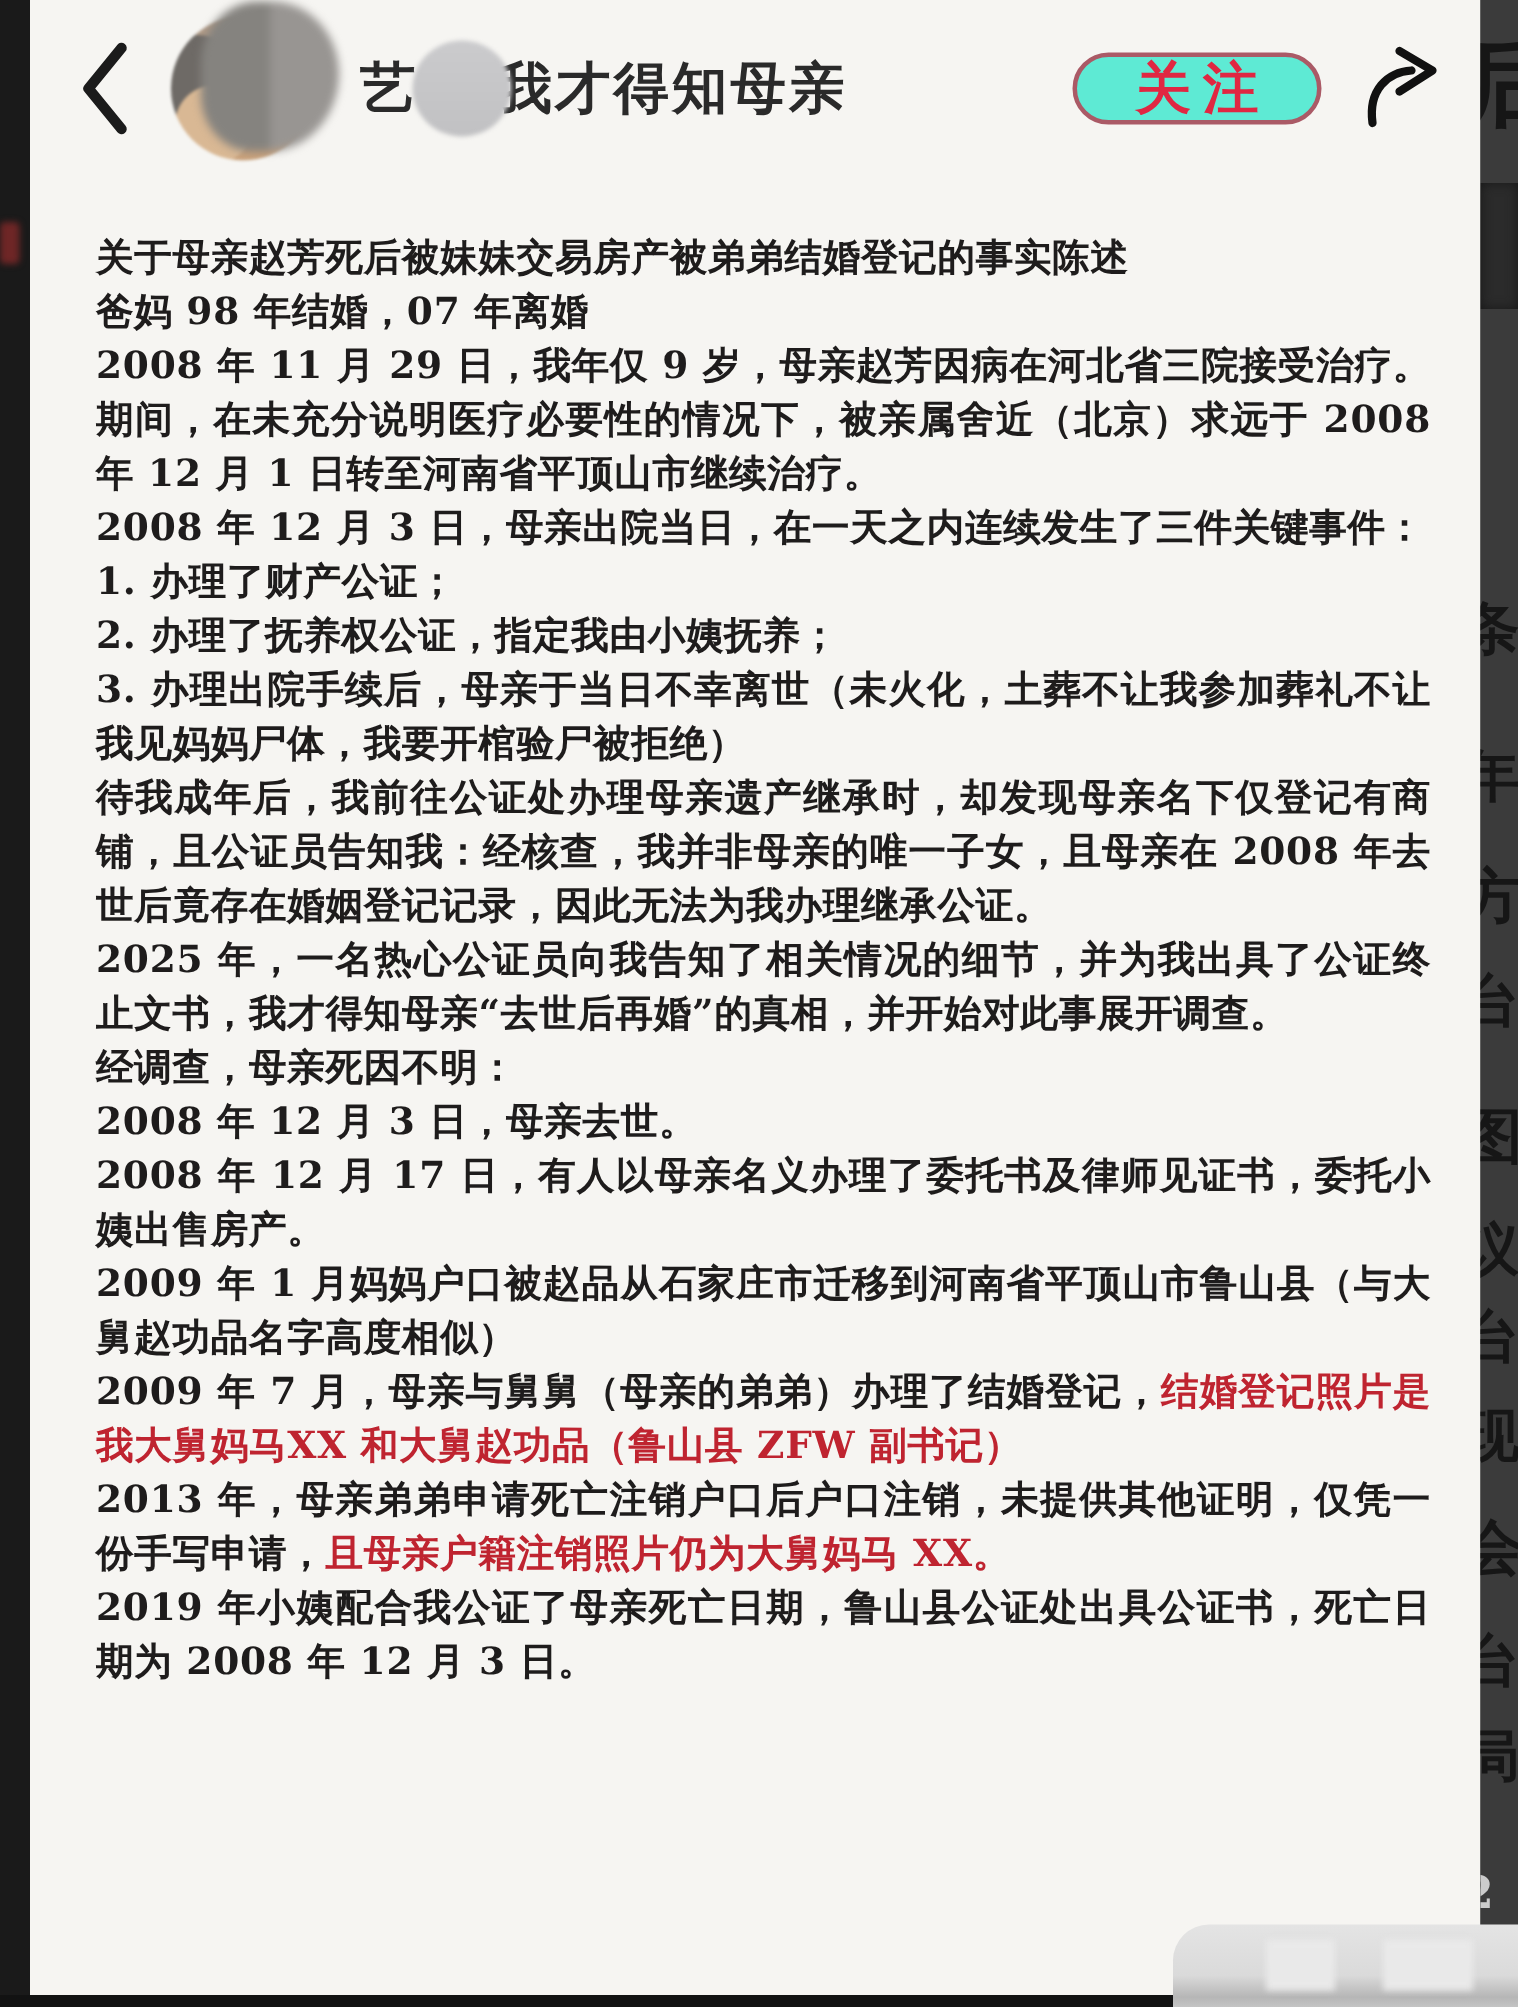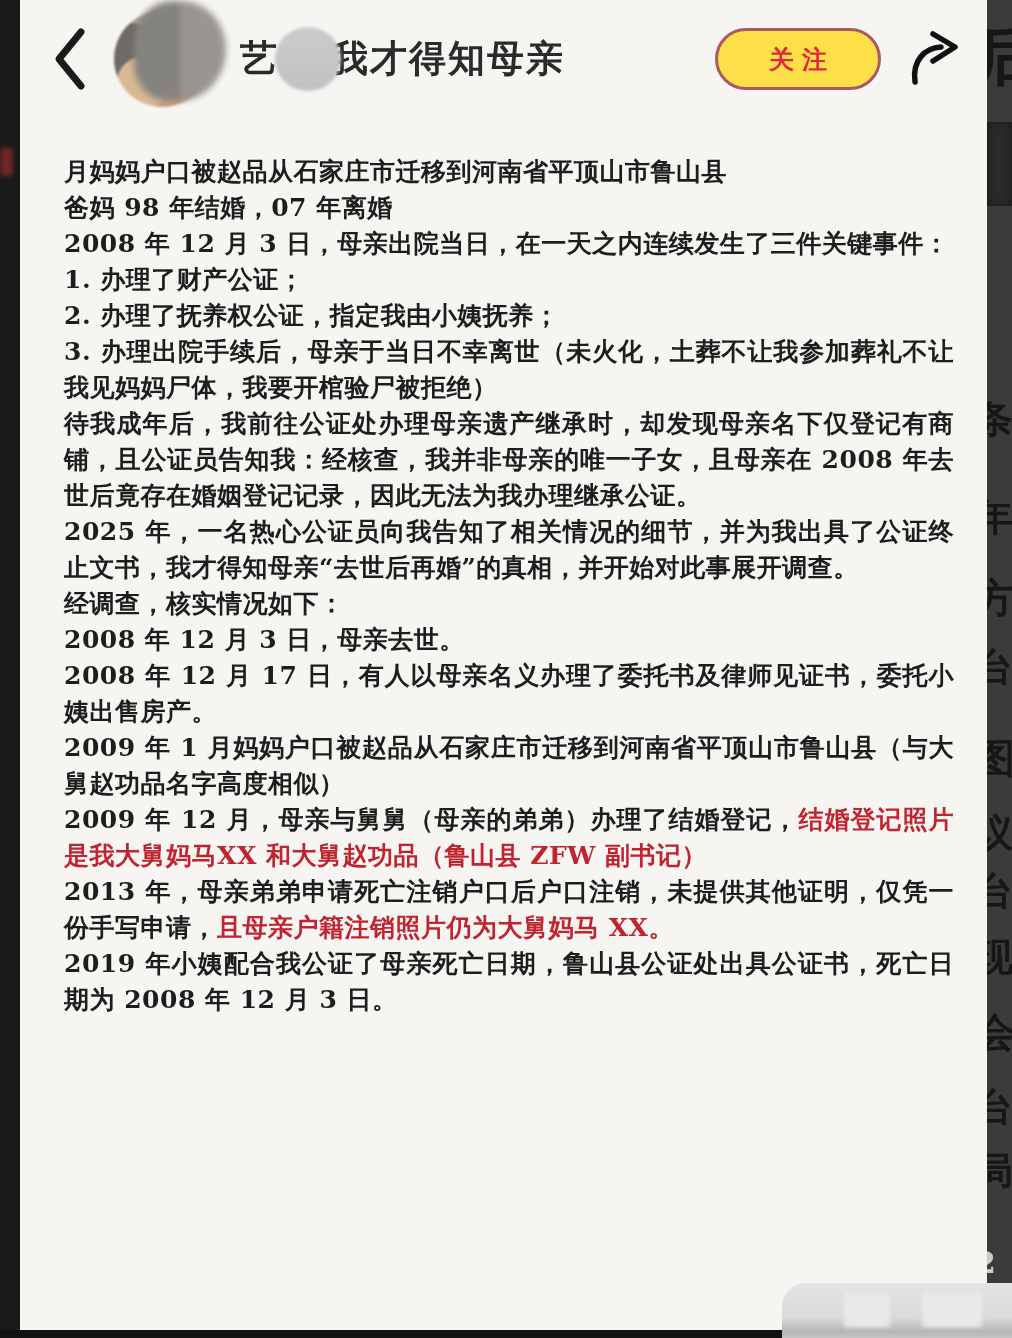--- a/index.html
+++ b/index.html
@@ -42,23 +42,23 @@
       #b09a86;
     filter:blur(1px);}
   .avatar-blur{position:absolute;top:-10px;left:20px;width:92px;height:100px;
     background:linear-gradient(90deg,#85837f 50%,#989592 50%);
     border-radius:46% 54% 58% 42%;filter:blur(3px);}
   .title{display:flex;align-items:center;flex:1 1 auto;margin-left:30px;
     font-size:37px;font-weight:700;color:#2a2a2a;letter-spacing:2px;white-space:nowrap;}
   .name-blur{display:inline-block;width:66px;height:64px;border-radius:50%;
     background:linear-gradient(180deg,#cbcbcd 0%,#c1c1c3 100%);filter:blur(1.5px);
     margin:0 -10px 0 -4px;flex:0 0 auto;}
-  .follow{flex:0 0 auto;margin-left:auto;margin-right:24px;width:166px;height:62px;
-    border-radius:34px;border:3px solid var(--border-red);background:#fde047;
-    color:var(--red-bright);font-size:25px;font-weight:700;letter-spacing:8px;text-indent:8px;
+  .follow{flex:0 0 auto;margin-left:auto;margin-right:24px;width:166px;height:48px;
+    border-radius:34px;border:3px solid var(--border-red);background:#5eead4;
+    color:var(--red-bright);font-size:37px;font-weight:700;letter-spacing:8px;text-indent:8px;
     display:flex;align-items:center;justify-content:center;cursor:pointer;
     font-family:"DejaVu Sans","Liberation Sans",sans-serif;}
   .share{width:58px;height:62px;flex:0 0 auto;background:none;border:none;padding:0;cursor:pointer;}
 
   
   .doc{padding:36px 33px 0 44px;
     font-family:"DejaVu Serif","Liberation Serif",serif;
     font-size:25px;line-height:36px;color:var(--ink);font-weight:700;
     text-align:justify;letter-spacing:0.5px;}
   .doc p{margin:0;}
@@ -104,33 +104,34 @@
 
       <button class="share" aria-label="share">
         <svg width="58" height="62" viewBox="0 0 58 62">
           <path d="M10 54 C7 32 20 20 36 19" fill="none" stroke="#111" stroke-width="5.5" stroke-linecap="round"></path>
           <path d="M28 6 L50 19 L28 33" fill="none" stroke="#111" stroke-width="5.5" stroke-linecap="round" stroke-linejoin="round"></path>
         </svg>
       </button>
     </div>
 
     <div class="doc">
-        <p><span class="seg-black">月妈妈户口被赵品从石家庄市迁移到河南省平顶山市鲁山县</span></p>
+        <p><span class="seg-black">关于母亲赵芳死后被妹妹交易房产被弟弟结婚登记的事实陈述</span></p>
         <p><span class="seg-black">爸妈 98 年结婚，07 年离婚</span></p>
+        <p><span class="seg-black">2008 年 11 月 29 日，我年仅 9 岁，母亲赵芳因病在河北省三院接受治疗。期间，在未充分说明医疗必要性的情况下，被亲属舍近（北京）求远于 2008 年 12 月 1 日转至河南省平顶山市继续治疗。</span></p>
         <p><span class="seg-black">2008 年 12 月 3 日，母亲出院当日，在一天之内连续发生了三件关键事件：</span></p>
         <p><span class="seg-black">1. 办理了财产公证；</span></p>
         <p><span class="seg-black">2. 办理了抚养权公证，指定我由小姨抚养；</span></p>
         <p><span class="seg-black">3. 办理出院手续后，母亲于当日不幸离世（未火化，土葬不让我参加葬礼不让我见妈妈尸体，我要开棺验尸被拒绝）</span></p>
         <p><span class="seg-black">待我成年后，我前往公证处办理母亲遗产继承时，却发现母亲名下仅登记有商铺，且公证员告知我：经核查，我并非母亲的唯一子女，且母亲在 2008 年去世后竟存在婚姻登记记录，因此无法为我办理继承公证。</span></p>
         <p><span class="seg-black">2025 年，一名热心公证员向我告知了相关情况的细节，并为我出具了公证终止文书，我才得知母亲“去世后再婚”的真相，并开始对此事展开调查。</span></p>
-        <p><span class="seg-black">经调查，核实情况如下：</span></p>
+        <p><span class="seg-black">经调查，母亲死因不明：</span></p>
         <p><span class="seg-black">2008 年 12 月 3 日，母亲去世。</span></p>
         <p><span class="seg-black">2008 年 12 月 17 日，有人以母亲名义办理了委托书及律师见证书，委托小姨出售房产。</span></p>
         <p><span class="seg-black">2009 年 1 月妈妈户口被赵品从石家庄市迁移到河南省平顶山市鲁山县（与大舅赵功品名字高度相似）</span></p>
-        <p><span class="seg-black">2009 年 12 月，母亲与舅舅（母亲的弟弟）办理了结婚登记，</span><span class="seg-red">结婚登记照片是我大舅妈马XX 和大舅赵功品（鲁山县 ZFW 副书记）</span></p>
+        <p><span class="seg-black">2009 年 7 月，母亲与舅舅（母亲的弟弟）办理了结婚登记，</span><span class="seg-red">结婚登记照片是我大舅妈马XX 和大舅赵功品（鲁山县 ZFW 副书记）</span></p>
         <p><span class="seg-black">2013 年，母亲弟弟申请死亡注销户口后户口注销，未提供其他证明，仅凭一份手写申请，</span><span class="seg-red">且母亲户籍注销照片仍为大舅妈马 XX。</span></p>
         <p><span class="seg-black">2019 年小姨配合我公证了母亲死亡日期，鲁山县公证处出具公证书，死亡日期为 2008 年 12 月 3 日。</span></p>
       </div>
   </div>
 
   <div class="right-strip">
     <div class="right-dark-block"></div>
   <span style="top: 24px; font-size: 64px;">后</span>
       <span style="top: 400px; font-size: 38px;">条</span>
       <span style="top: 498px; font-size: 38px;">年</span>

